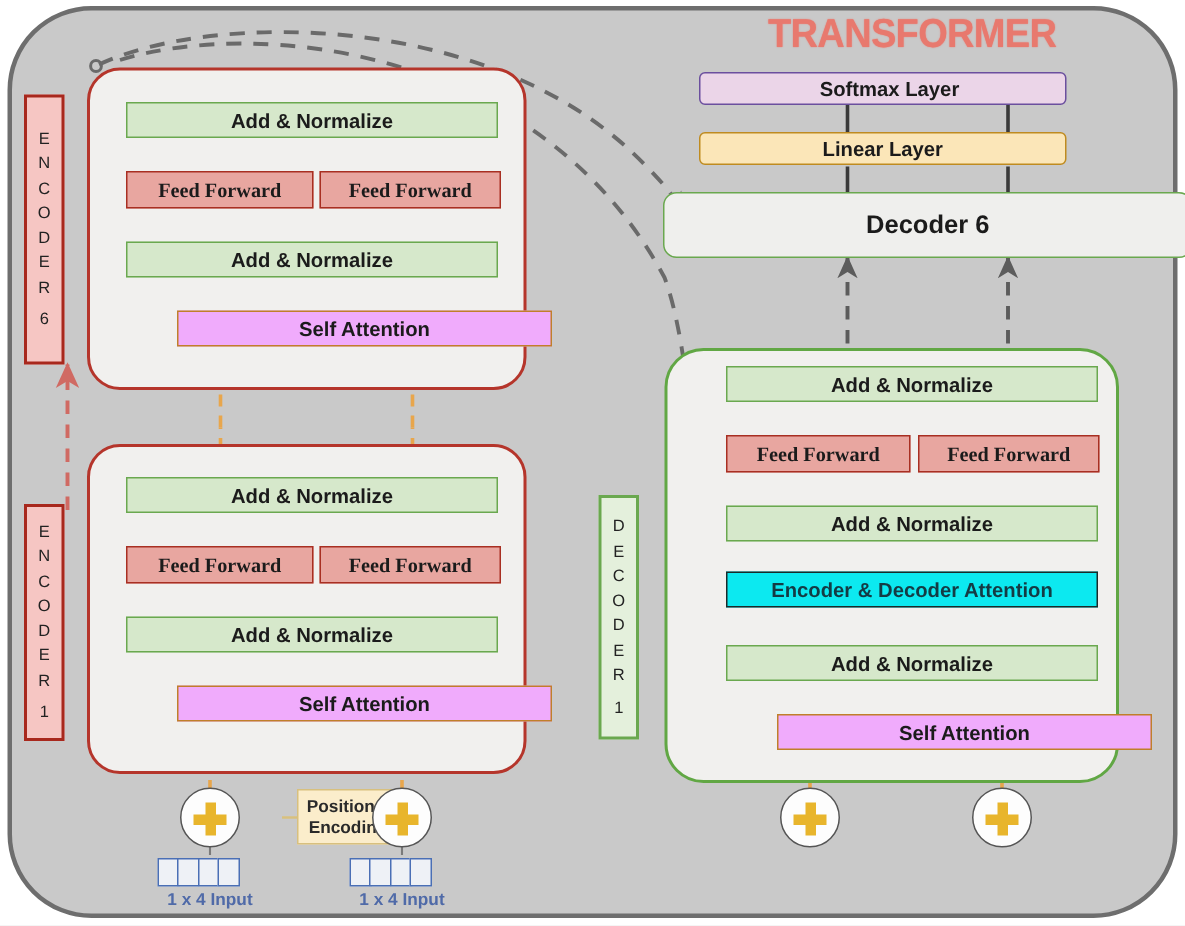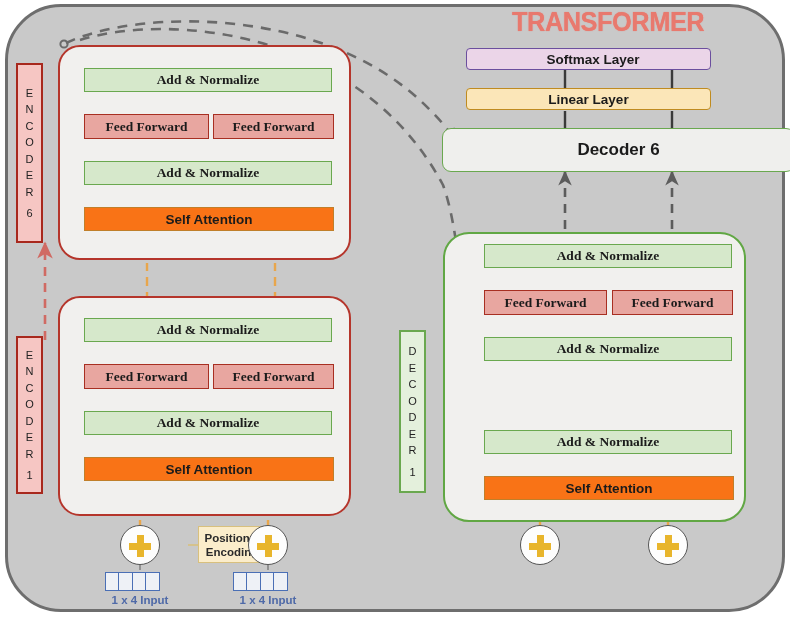--- a/index.html
+++ b/index.html
@@ -30,23 +30,23 @@
 
   .blk-encoder{
     position:absolute;box-sizing:border-box;
     background:#f1f0ee;border:2.5px solid #b5352b;border-radius:22px;
   }
   .blk-decoder{
     position:absolute;box-sizing:border-box;
     background:#f1f0ee;border:2.5px solid #61a744;border-radius:26px;
   }
 
-  .addnorm{background:#d6e8cb;border:1.4px solid #6aa84f;font-family:Liberation Serif, serif;}
+  .addnorm{background:#d6e8cb;border:1.4px solid #6aa84f;}
   .feedfwd{background:#e8a6a0;border:1.6px solid #a82f22;font-family:Liberation Serif, serif;}
-  .selfattn{background:#f97316;border:1.4px solid #c07f2a;}
+  .selfattn{background:#f0abfc;border:1.4px solid #c07f2a;margin-left:34px;}
   .encdecattn{background:#0ce9f0;border:1.4px solid #1a2a2a;color:#143b44;}
   .decoder6{background:#efefed;border:1.8px solid #6aa84f;border-radius:9px;
             font-size:17px;}
   .linear{background:#fbe6b8;border:1.4px solid #bf8b20;border-radius:4px;}
   .softmax{background:#ebd5e8;border:1.4px solid #6b4f9e;border-radius:4px;padding-left:9px;}
   .posenc{background:#fbedcb;border:1px solid #d8c07e;font-size:11.5px;
           flex-direction:column;line-height:14px;font-weight:bold;color:#2a2a2a;}
 
   
   .vlabel{
@@ -297,20 +297,23 @@
   </div>
   <div class="box feedfwd" style="left:484px;top:290px;width:123px;height:25px;">
     <span>Feed Forward</span>
   </div>
   <div class="box feedfwd" style="left:612px;top:290px;width:121px;height:25px;">
     <span>Feed Forward</span>
   </div>
   <div class="box addnorm" style="left:484px;top:337px;width:248px;height:24px;">
     <span>Add &amp; Normalize</span>
   </div>
+  <div class="box encdecattn" style="left:484px;top:381px;width:248px;height:24px;">
+    <span>Encoder &amp; Decoder Attention</span>
+  </div>
   <div class="box addnorm" style="left:484px;top:430px;width:248px;height:24px;">
     <span>Add &amp; Normalize</span>
   </div>
   <div class="box selfattn" style="left:484px;top:476px;width:250px;height:24px;">
     <span>Self Attention</span>
   </div>
 
   <div class="box posenc" style="left:198px;top:526px;width:68px;height:37px;">
     <span>Positional</span>
     <span>Encoding</span>

